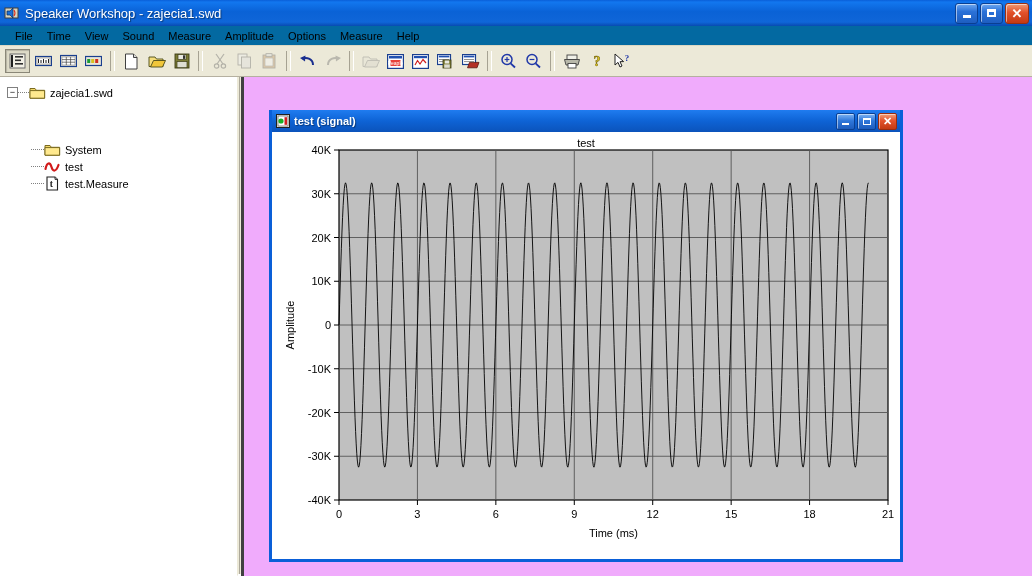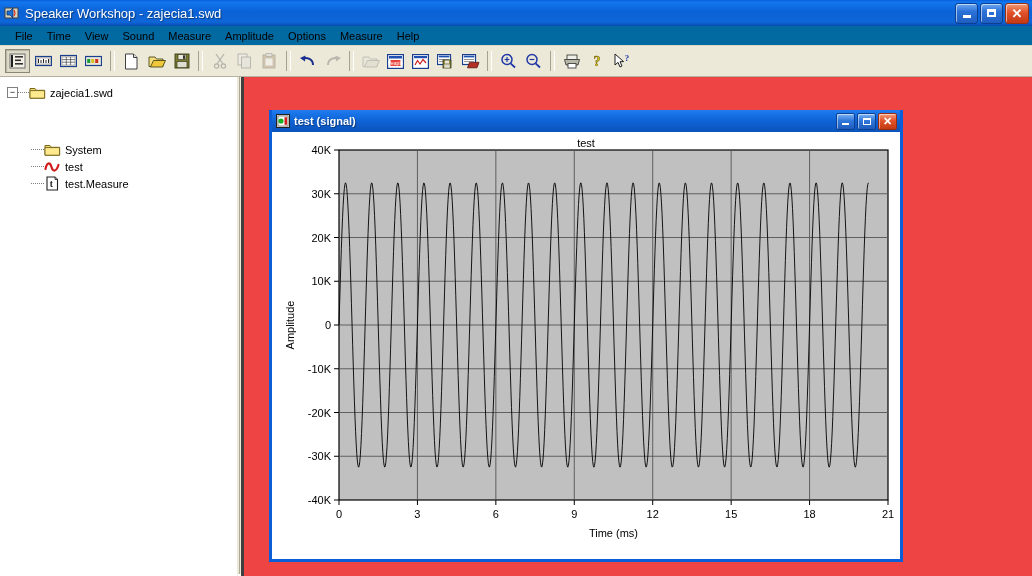--- a/index.html
+++ b/index.html
@@ -74,21 +74,21 @@
     background:#ece9d8;
     border-left:1px solid #ffffff;
   }
   .splitter .grip{position:absolute;left:2px;top:0;width:3px;height:497px;
     border-left:1px solid #aca899;border-right:1px solid #ffffff;}
   .dark-edge{
     position:absolute;left:241px;top:77px;width:3px;height:499px;background:#404040;
   }
   .workspace{
     position:absolute;left:244px;top:77px;width:788px;height:499px;
-    background:#ef4444;overflow:hidden;
+    background:#f0abfc;overflow:hidden;
   }
 
   
   .tree{padding:6px 0 0 6px;font-size:11px;color:#000;}
   .trow{display:flex;align-items:center;height:17px;position:relative;}
   .texpander{
     width:9px;height:9px;border:1px solid #808080;background:#fff;
     display:flex;align-items:center;justify-content:center;
     font-size:9px;line-height:7px;color:#000;margin-right:0px;flex:0 0 auto;
   }

